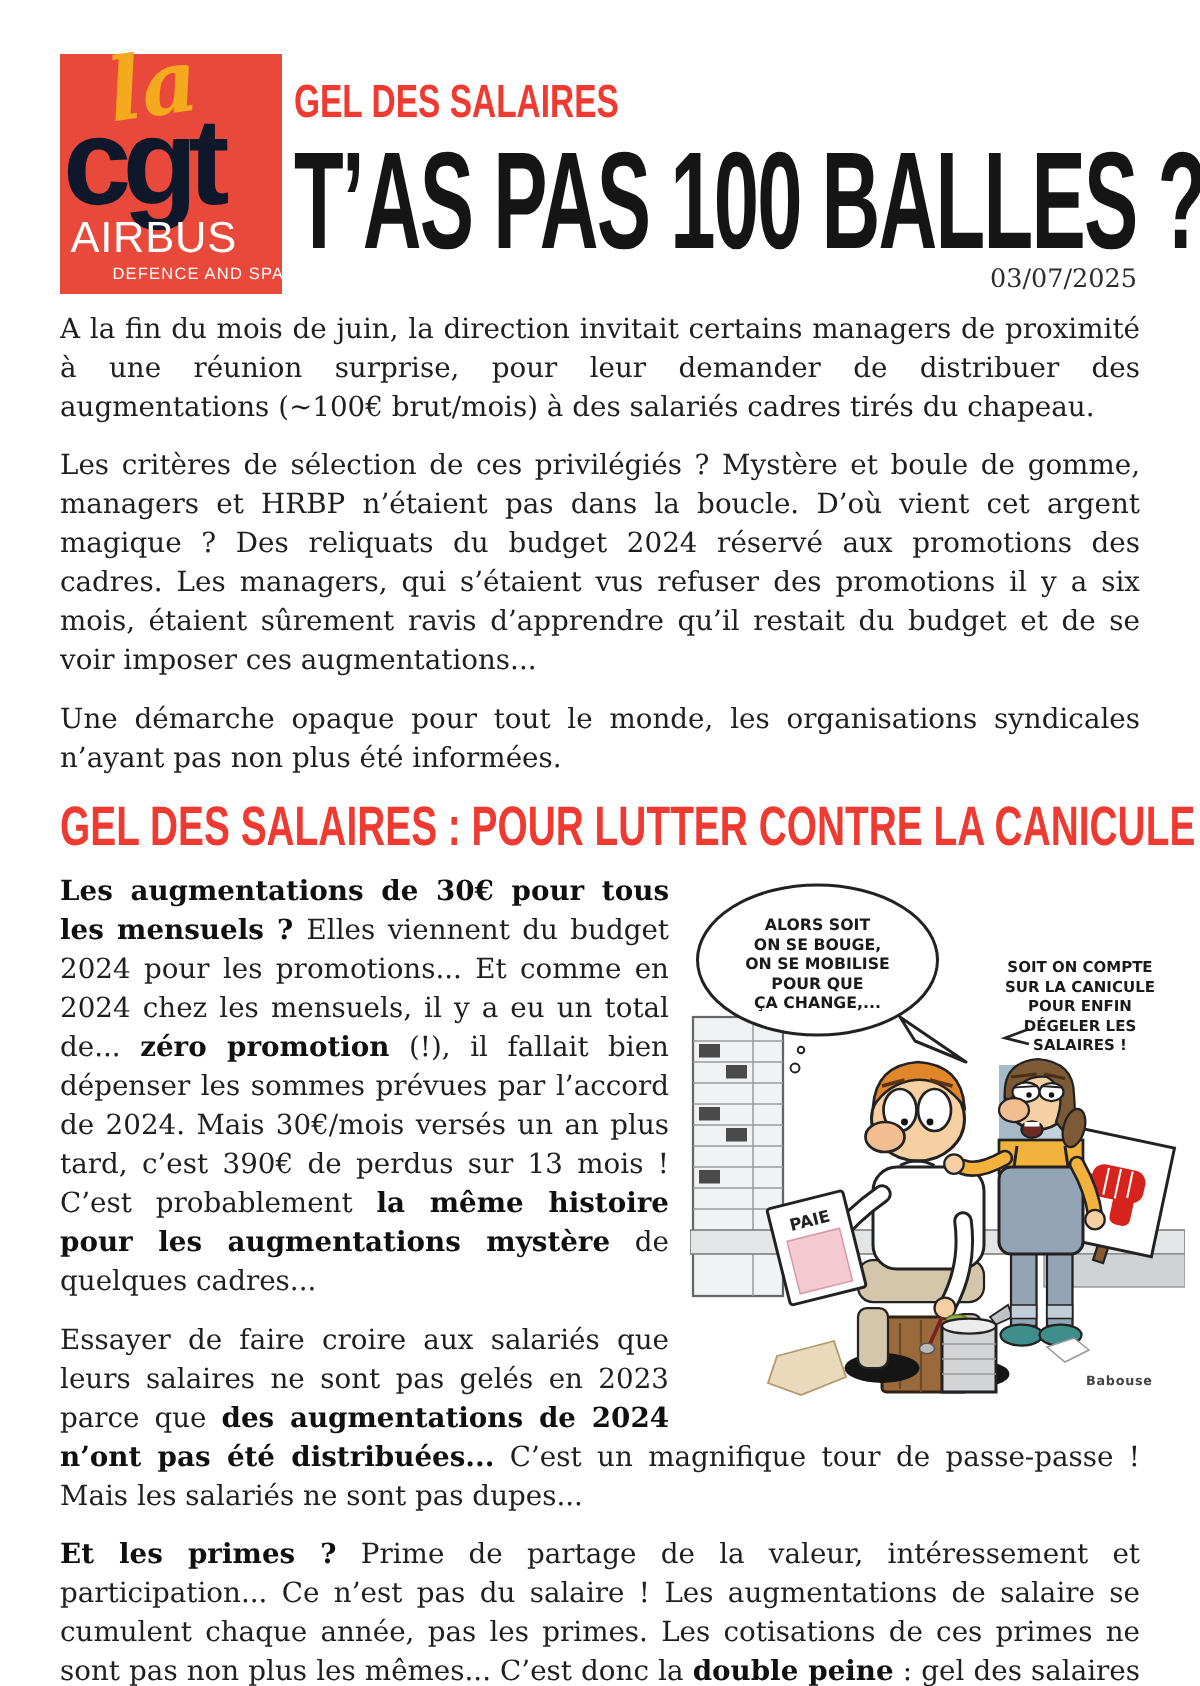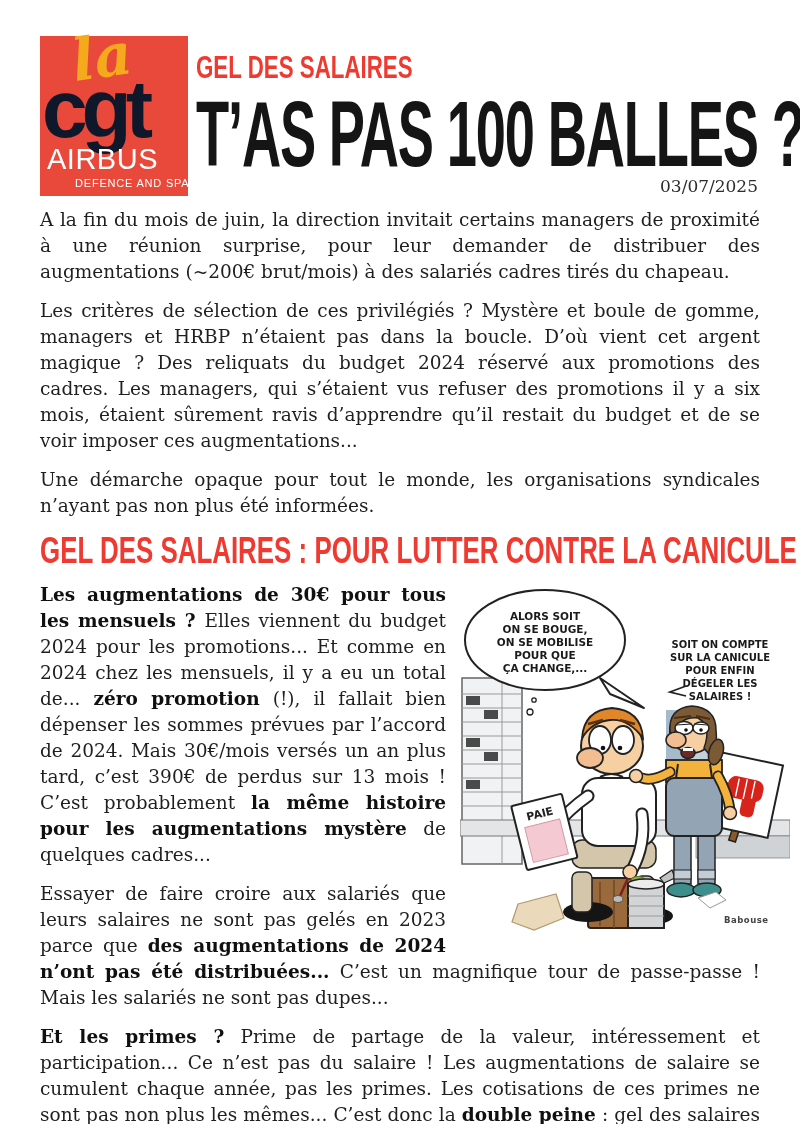--- a/index.html
+++ b/index.html
@@ -48,21 +48,21 @@
       <span class="logo-cgt">cgt</span>
       <span class="logo-airbus">AIRBUS</span>
       <span class="logo-sub">DEFENCE AND SPACE</span>
     </div>
     <div class="kicker">GEL DES SALAIRES</div>
     <h1 class="title">T’AS PAS 100 BALLES ?</h1>
     <div class="date">03/07/2025</div>
   </div>
 
   <div class="content">
-    <p class="para"><span>A la fin du mois de juin, la direction invitait certains managers de proximité à une réunion surprise, pour leur demander de distribuer des augmentations (~200€ brut/mois) à des salariés cadres tirés du chapeau.</span></p>
+    <p class="para"><span>A la fin du mois de juin, la direction invitait certains managers de proximité à une réunion surprise, pour leur demander de distribuer des augmentations (~100€ brut/mois) à des salariés cadres tirés du chapeau.</span></p>
     <p class="para"><span>Les critères de sélection de ces privilégiés ? Mystère et boule de gomme, managers et HRBP n’étaient pas dans la boucle. D’où vient cet argent magique ? Des reliquats du budget 2024 réservé aux promotions des cadres. Les managers, qui s’étaient vus refuser des promotions il y a six mois, étaient sûrement ravis d’apprendre qu’il restait du budget et de se voir imposer ces augmentations...</span></p>
     <p class="para"><span>Une démarche opaque pour tout le monde, les organisations syndicales n’ayant pas non plus été informées.</span></p>
 
     <div class="section-heading">GEL DES SALAIRES : POUR LUTTER CONTRE LA CANICULE ?</div>
 
     <figure class="cartoon">
       <svg viewBox="0 0 330 352" xmlns="http://www.w3.org/2000/svg">
 
         <g>
           <rect x="2" y="96" width="60" height="186" fill="#f1f2f3" stroke="#666" stroke-width="1.5"></rect>

